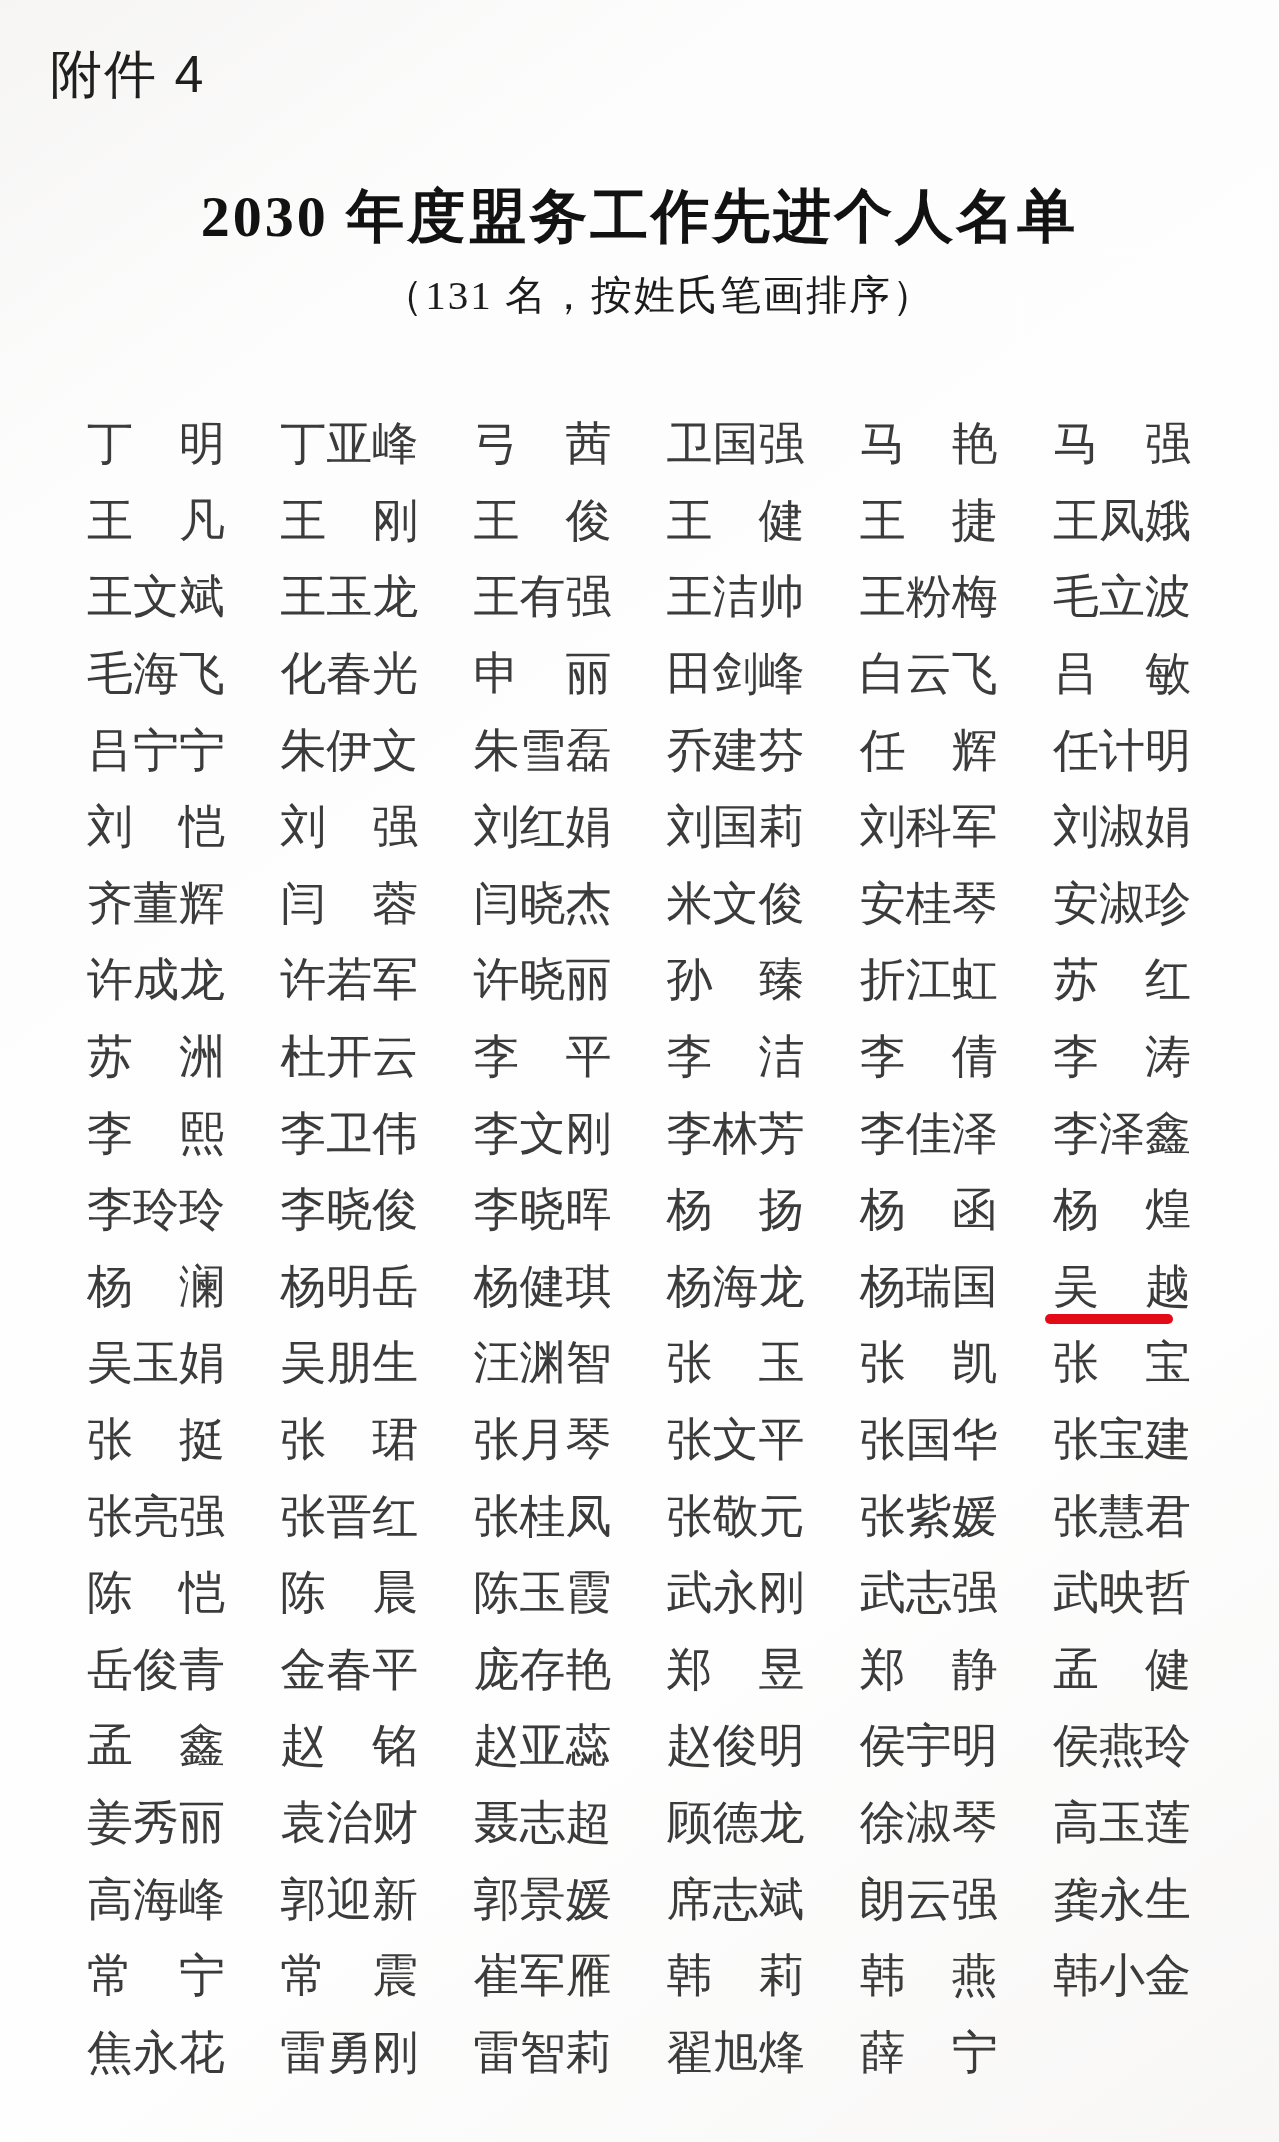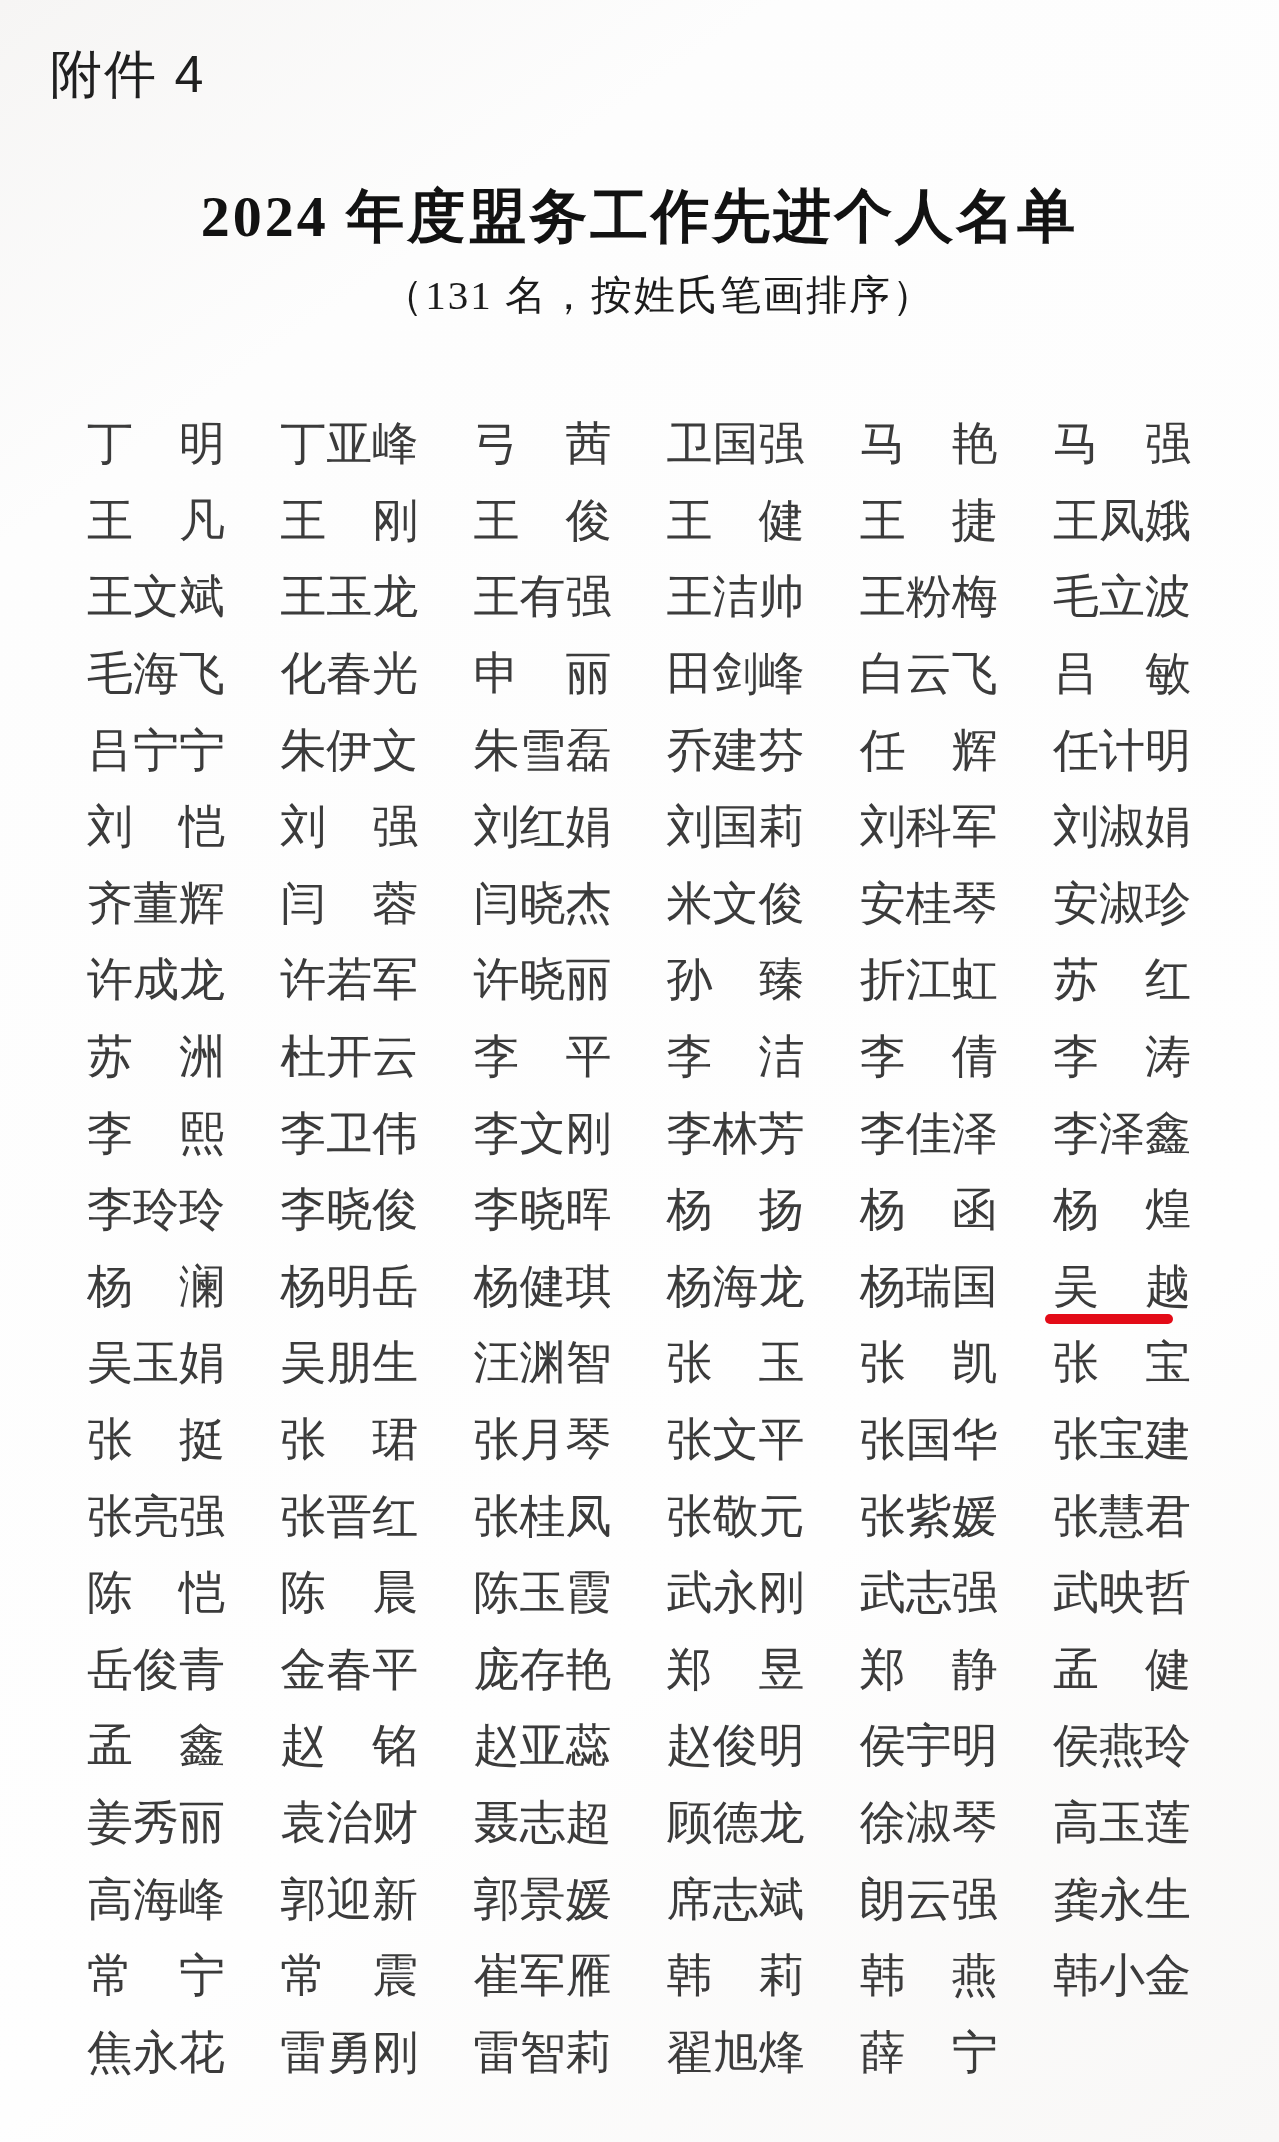--- a/index.html
+++ b/index.html
@@ -92,21 +92,21 @@
     border-radius: 6px;
     background: #e30b17;
   }
 </style>
 </head>
 <body>
 
 <div class="page">
   <div class="attachment-label">附件 4</div>
 
-  <h1 class="doc-title">2024 年度盟务工作先进个人名单</h1>
+  <h1 class="doc-title">2030 年度盟务工作先进个人名单</h1>
 
   <div class="doc-subtitle">（131 名，按姓氏笔画排序）</div>
 
   <div class="name-grid" id="name-grid">
       <div class="name-row">
         <div class="name-cell">
           <span class="ch">丁</span>
           <span class="ch">明</span>
         </div>
         <div class="name-cell">

